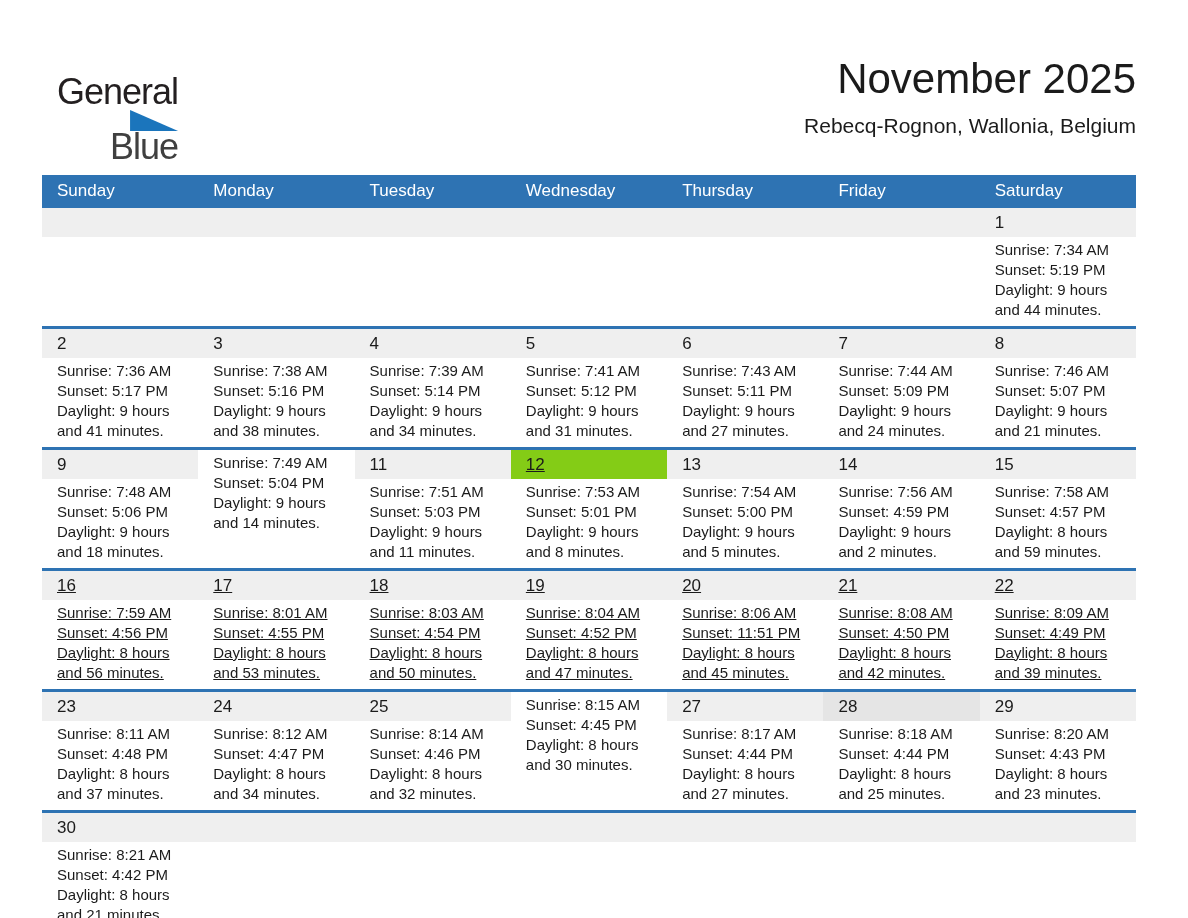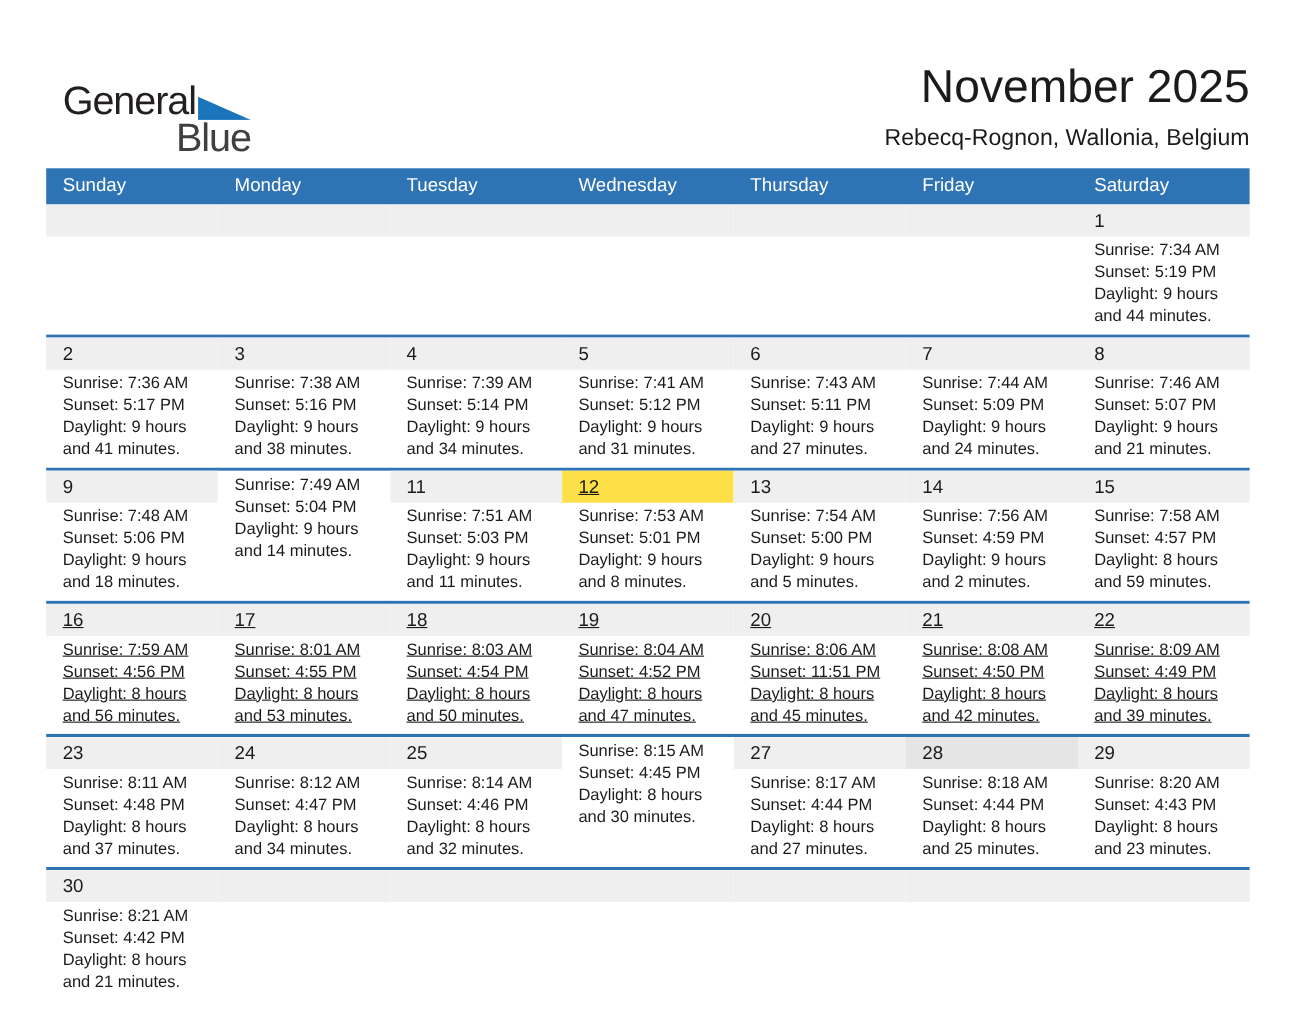--- a/index.html
+++ b/index.html
@@ -10,21 +10,21 @@
     -webkit-font-smoothing:antialiased;
   }
   .page { position:relative; width:1188px; height:918px; overflow:hidden; }
 
   
   .top {
     display:flex; justify-content:space-between; align-items:flex-start;
     margin:52px 52px 0 57px;
   }
   .logo { display:flex; flex-direction:column; margin-top:22px; }
-  .logo-row1 { display:flex; align-items:flex-end; }
+  .logo-row1 { display:flex; align-items:flex-end;flex-direction:column; }
   .logo-general { font-size:36px; letter-spacing:-1px; font-weight:400; line-height:1; }
   .logo-triangle {
     width:48px; height:21px; margin-left:2px; margin-bottom:1px;
     clip-path:polygon(0 0, 100% 100%, 0 100%);
   }
   .logo-blue { font-size:36px; letter-spacing:-1px; line-height:0.82; text-align:right; font-weight:400; }
 
   .titleblock { text-align:right; margin-top:4px; }
   .month-title { font-size:42px; font-weight:400; line-height:1.1; }
   .location-subtitle { font-size:21px; font-weight:400; margin-top:12px;margin-left:28px; }
@@ -193,21 +193,21 @@
           <div class="day-cell">
             <div class="date-band" style="background: rgb(239, 239, 239);">11</div>
             <div class="details">
               <div>Sunrise: 7:51 AM</div>
               <div>Sunset: 5:03 PM</div>
               <div>Daylight: 9 hours</div>
               <div>and 11 minutes.</div>
             </div>
           </div>
           <div class="day-cell">
-            <div class="date-band" style="background: #fde047; text-decoration: underline;">12</div>
+            <div class="date-band" style="background: #84cc16; text-decoration: underline;">12</div>
             <div class="details">
               <div>Sunrise: 7:53 AM</div>
               <div>Sunset: 5:01 PM</div>
               <div>Daylight: 9 hours</div>
               <div>and 8 minutes.</div>
             </div>
           </div>
           <div class="day-cell">
             <div class="date-band" style="background: rgb(239, 239, 239);">13</div>
             <div class="details">

